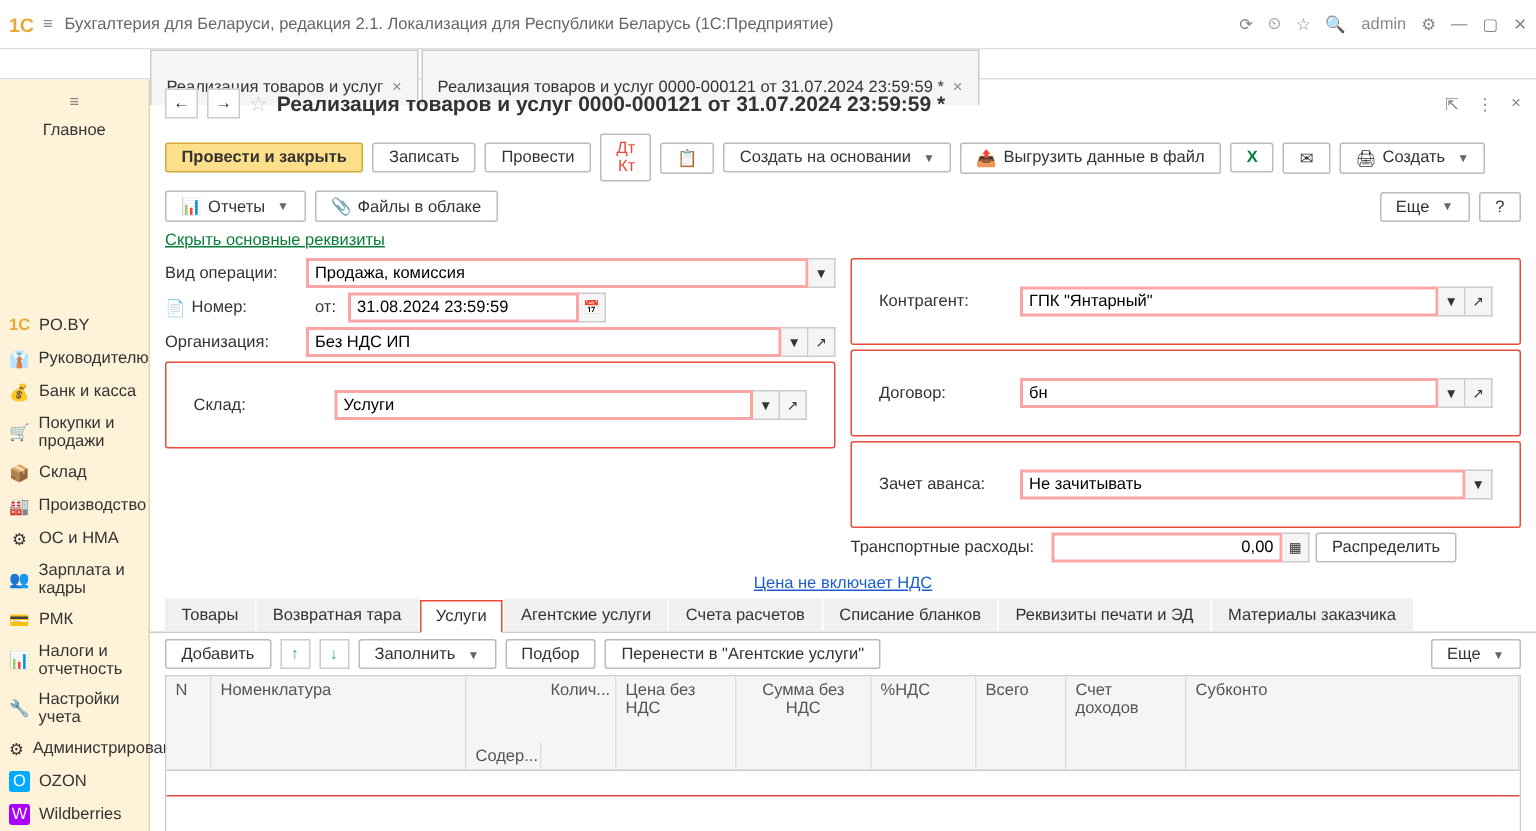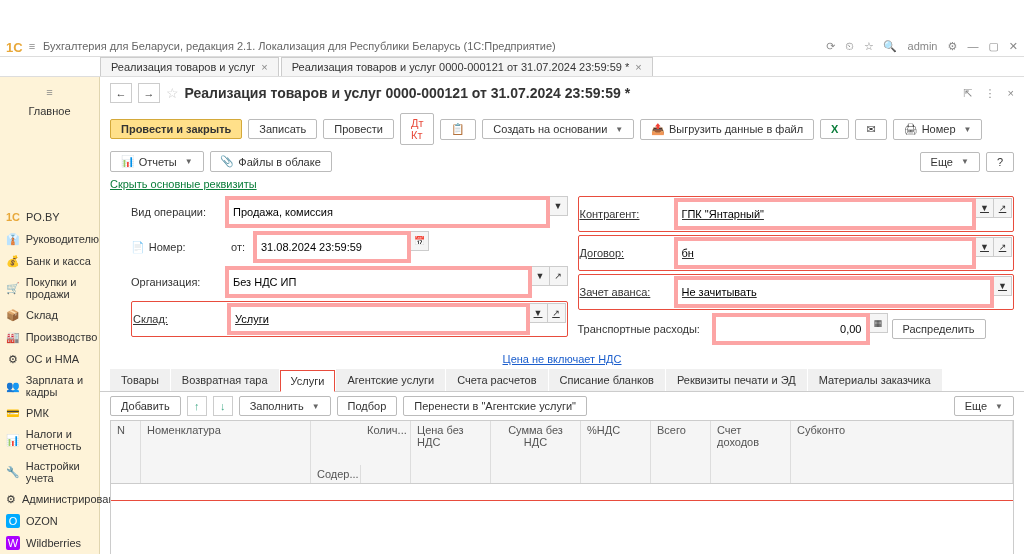--- a/index.html
+++ b/index.html
@@ -1,61 +1,61 @@
 <!DOCTYPE html>
 <html><head>
 <meta charset="utf-8">
 <style>
 * { box-sizing: border-box; margin: 0; padding: 0; font-family: Arial, sans-serif; }
 body { font-size: 11px; background: #fff; color: #333; overflow: hidden; }
 .app { width: 1024px; height: 554px; display: flex; flex-direction: column; }
 
-.titlebar { height: 22px; background: #fff; border-bottom: 1px solid #ddd; display: flex; padding: 16px 6px; margin-top: 24px; }
+.titlebar { height: 22px; background: #fff; border-bottom: 1px solid #ddd; display: flex; align-items: center; padding: 16px 6px; }
 .titlebar .logo { color: #e8a83a; font-weight: bold; font-size: 13px; margin-right: 6px; }
 .titlebar .menu-icon { margin-right: 8px; color: #888; cursor: pointer; }
 .titlebar .title { flex: 1; color: #666; font-size: 11px; }
 .titlebar .tb-icons { display: flex; gap: 10px; color: #888; }
 .titlebar .tb-icons span { cursor: pointer; }
 
 .tabs-row { height: 20px; background: #fff; border-bottom: 1px solid #ddd; display: flex; padding-left: 100px; }
-.doc-tab { padding: 0 10px; border: 1px solid #ccc; border-bottom: none; background: #f5f5f5; display: flex; align-items: center; gap: 6px; margin-right: 2px; font-size: 11px; }
+.doc-tab { padding: 18px 10px; border: 1px solid #ccc; border-bottom: none; background: #f5f5f5; display: flex; align-items: flex-start; gap: 6px; margin-right: 2px; font-size: 11px; }
 .doc-tab .close { color: #888; cursor: pointer; }
 
 .body { flex: 1; display: flex; overflow: hidden; }
 
 .sidebar { width: 100px; background: #fef3d8; border-right: 1px solid #e0d5b0; display: flex; flex-direction: column; padding-top: 4px; }
 .sidebar .item { display: flex; align-items: center; padding: 4px 6px; gap: 6px; cursor: pointer; color: #333; }
 .sidebar .item .ic { width: 14px; height: 14px; display: inline-flex; align-items: center; justify-content: center; font-size: 11px; }
 .sidebar .item.main .ic { color: #888; }
 
 .main { flex: 1; display: flex; flex-direction: column; overflow: hidden; }
 
 .doc-header { padding: 6px 10px; display: flex; align-items: center; gap: 6px; }
 .nav-btn { width: 22px; height: 20px; border: 1px solid #ccc; background: #fff; display: inline-flex; align-items: center; justify-content: center; cursor: pointer; }
 .star { color: #ccc; font-size: 14px; cursor: pointer; }
 .doc-title { font-weight: bold; font-size: 14px; }
 .doc-header .spacer { flex: 1; }
 .hdr-icon { cursor: pointer; color: #888; margin-left: 6px; }
 
 .toolbar { padding: 4px 10px; display: flex; gap: 6px; align-items: center; flex-wrap: wrap; }
-.btn { border: 1px solid #bbb; background: #fff; padding: 3px 10px; cursor: pointer; font-size: 11px; border-radius: 2px; display: inline-flex; align-items: center; gap: 4px; }
+.btn { border: 1px solid #bbb; background: #fff; padding: 3px 10px; cursor: pointer; font-size: 11px; border-radius: 2px; display: inline-flex; align-items: center; gap: 4px; text-align: right; }
 .btn.primary { background: #ffe08a; border-color: #d4a93a; font-weight: bold; }
 .btn .dd { margin-left: 4px; font-size: 8px; color: #666; }
 .tb-spacer { flex: 1; }
 
 .link-row { padding: 2px 10px; }
 .link { color: #0a7d3a; text-decoration: underline; cursor: pointer; font-size: 11px; }
 
-.form-area { padding: 4px 10px; display: flex; gap: 10px; margin-left: 21px; }
+.form-area { padding: 4px 10px; display: flex; gap: 10px; }
 .form-col { flex: 1; display: flex; flex-direction: column; gap: 3px; }
 .form-row { display: flex; align-items: center; gap: 4px; }
 .form-row label { width: 90px; color: #333; font-size: 11px; }
-.form-row.hl { border: 1px solid #e84c3d; padding: 1px; border-radius: 2px; text-decoration: underline; }
+.form-row.hl { border: 1px solid #e84c3d; padding: 18px; border-radius: 2px; }
 .input-wrap { flex: 1; display: flex; }
-.input-wrap input { flex: 1; border: 4px solid #fca5a5; padding: 2px 4px; font-size: 11px; height: 32px; }
+.input-wrap input { flex: 1; border: 2px solid #fca5a5; padding: 2px 4px; font-size: 11px; height: 20px; }
 .input-wrap .ibtn { width: 18px; height: 20px; border: 1px solid #ccc; border-left: none; background: #f5f5f5; display: inline-flex; align-items: center; justify-content: center; font-size: 9px; cursor: pointer; }
 .sub-label { width: 20px; text-align: right; margin-right: 4px; }
 
 .vat-link { text-align: center; padding: 4px 0; }
 .vat-link a { color: #1a5dcc; text-decoration: underline; cursor: pointer; }
 
 .subtabs { padding: 0 10px; display: flex; border-bottom: 1px solid #ccc; }
 .subtab { padding: 4px 10px; border: 1px solid transparent; border-bottom: none; cursor: pointer; font-size: 11px; background: #f0f0f0; margin-right: 1px; }
 .subtab.active { border: 1px solid #e84c3d; background: #fff; border-bottom: 1px solid #fff; position: relative; top: 1px; }
 
@@ -188,21 +188,21 @@
         <span class="btn">Провести</span>
         <span class="btn" style="color:#e84c3d;">Дт<br>Кт</span>
         <span class="btn">📋</span>
         <span class="btn">
             <span>Создать на основании</span>
             <span class="dd">▼</span>
           </span>
         <span class="btn">📤 <span>Выгрузить данные в файл</span></span>
         <span class="btn" style="color:#0a7d3a;font-weight:bold;">X</span>
         <span class="btn">✉</span>
-        <span class="btn">🖨 <span>Номер</span><span class="dd">▼</span></span>
+        <span class="btn">🖨 <span>Создать</span><span class="dd">▼</span></span>
         <span class="btn">📊 <span>Отчеты</span><span class="dd">▼</span></span>
         <span class="btn">📎 <span>Файлы в облаке</span></span>
         <span class="tb-spacer"></span>
         <span class="btn">
             <span>Еще</span>
             <span class="dd">▼</span>
           </span>
         <span class="btn">?</span>
       </div>
 

